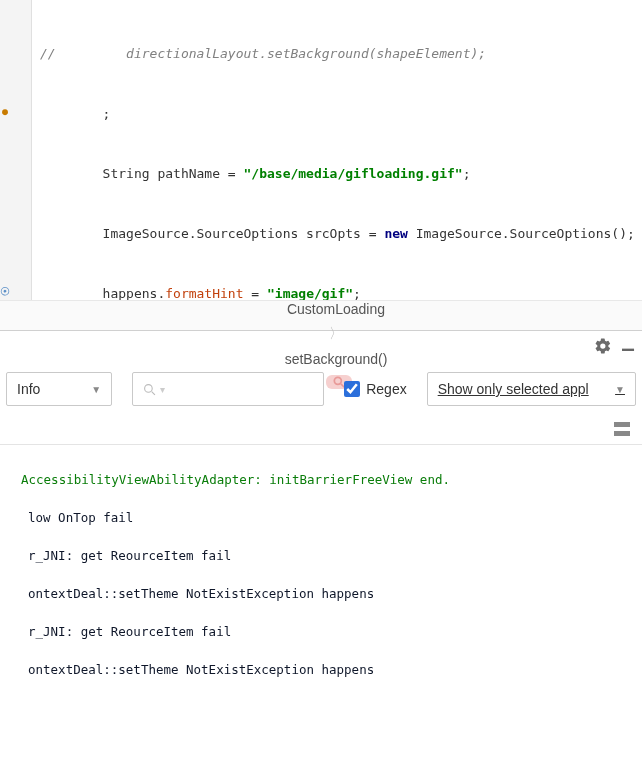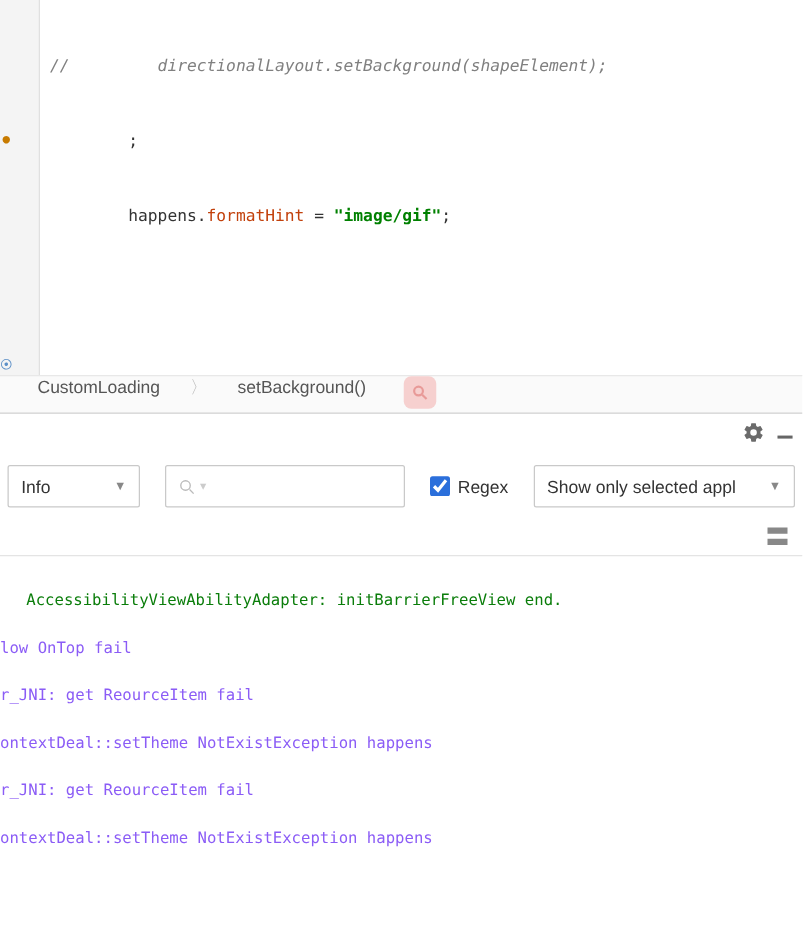--- a/index.html
+++ b/index.html
@@ -53,28 +53,29 @@
     border-radius: 6px;
     display: inline-flex;
     align-items: center;
     justify-content: center;
     margin-left: 6px;
   }
 
   .breadcrumb {
     height: 30px;
     display: flex;
-    align-items: flex-start;
+    align-items: center;
     padding-left: 30px;
     font-family: -apple-system, "Segoe UI", sans-serif;
     font-size: 14px;
     color: #555;
     background: #fafafa;
     border-top: 1px solid #e8e8e8;
-    gap: 24px;
+    gap: 8px;
+    flex-direction: column;
   }
   .breadcrumb .sep { color: #bbb; }
 
   .tool-strip {
     height: 34px;
     border-top: 1px solid #d0d0d0;
     display: flex;
     justify-content: flex-end;
     align-items: center;
     padding-right: 8px;
@@ -98,21 +99,21 @@
     align-items: center;
     padding: 0 10px;
     color: #333;
     background: #fff;
     border-radius: 2px;
   }
   .combo { justify-content: space-between; }
   .combo .caret { color: #888; font-size: 10px; margin-left: 8px; }
   .level-combo { width: 110px; }
   .search-box { width: 200px; color: #aaa; gap: 4px;}
-  .app-combo { width: 218px; }
+  .app-combo { width: 218px; text-decoration: underline; }
   .regex-wrap { display: flex; align-items: flex-start; gap: 6px; }
   .regex-wrap input { width: 16px; height: 16px; accent-color: #2b6fdb; }
 
   .icons-right {
     height: 30px;
     display: flex;
     justify-content: flex-end;
     align-items: center;
     padding-right: 12px;
   }
@@ -130,33 +131,35 @@
 
   .log-area {
     border-top: 1px solid #e4e4e4;
     padding: 6px 0 6px 0;
     font-size: 12.5px;
     line-height: 19px;
     white-space: pre;
     overflow: hidden;
   }
   .log-green { color: #0a7d0a; margin-left: 21px; }
-  .log-red { color: #8b5cf6; }
+  .log-red { color: #0f172a; padding-left: 28px; }
 </style>
 </head>
 <body>
 
 <div class="editor-area">
   <div class="gutter">
     <span class="gutter-icon" style="top:106px;color:#c87b00">●</span>
     <span class="gutter-icon" style="top:286px;left:0;color:#5b8fc7">⦿</span>
   </div>
   <div class="code-body">
     <div class="code-line"><span class="c-comment">//         directionalLayout.setBackground(shapeElement);</span></div>
     <div class="code-line"><span>        ;</span></div>
+    <div class="code-line"><span>        String pathName = </span><span class="c-string">"/base/media/gifloading.gif"</span><span>;</span></div>
+    <div class="code-line"><span>        ImageSource.SourceOptions srcOpts = </span><span class="c-keyword">new</span><span> ImageSource.SourceOptions();</span></div>
     <div class="code-line"><span>        happens.</span><span class="c-field">formatHint</span><span> = </span><span class="c-string">"image/gif"</span><span>;</span></div>
     
     
     
     
     
     
     
     
     

